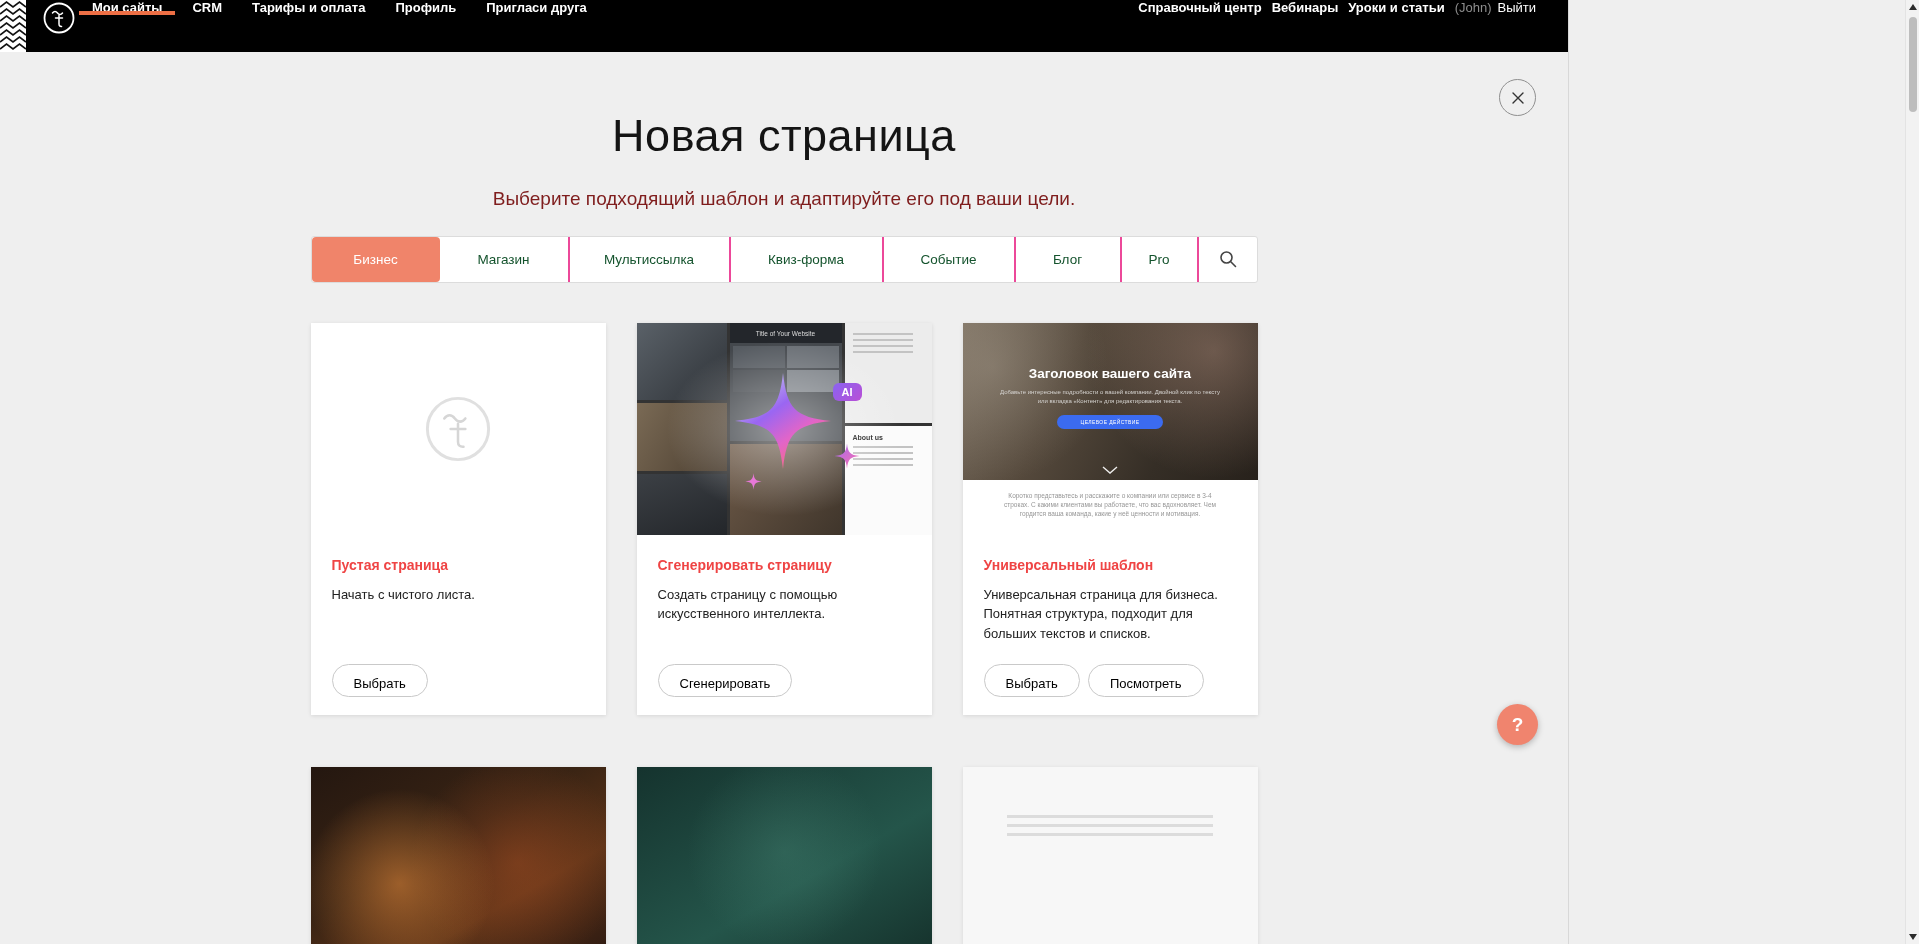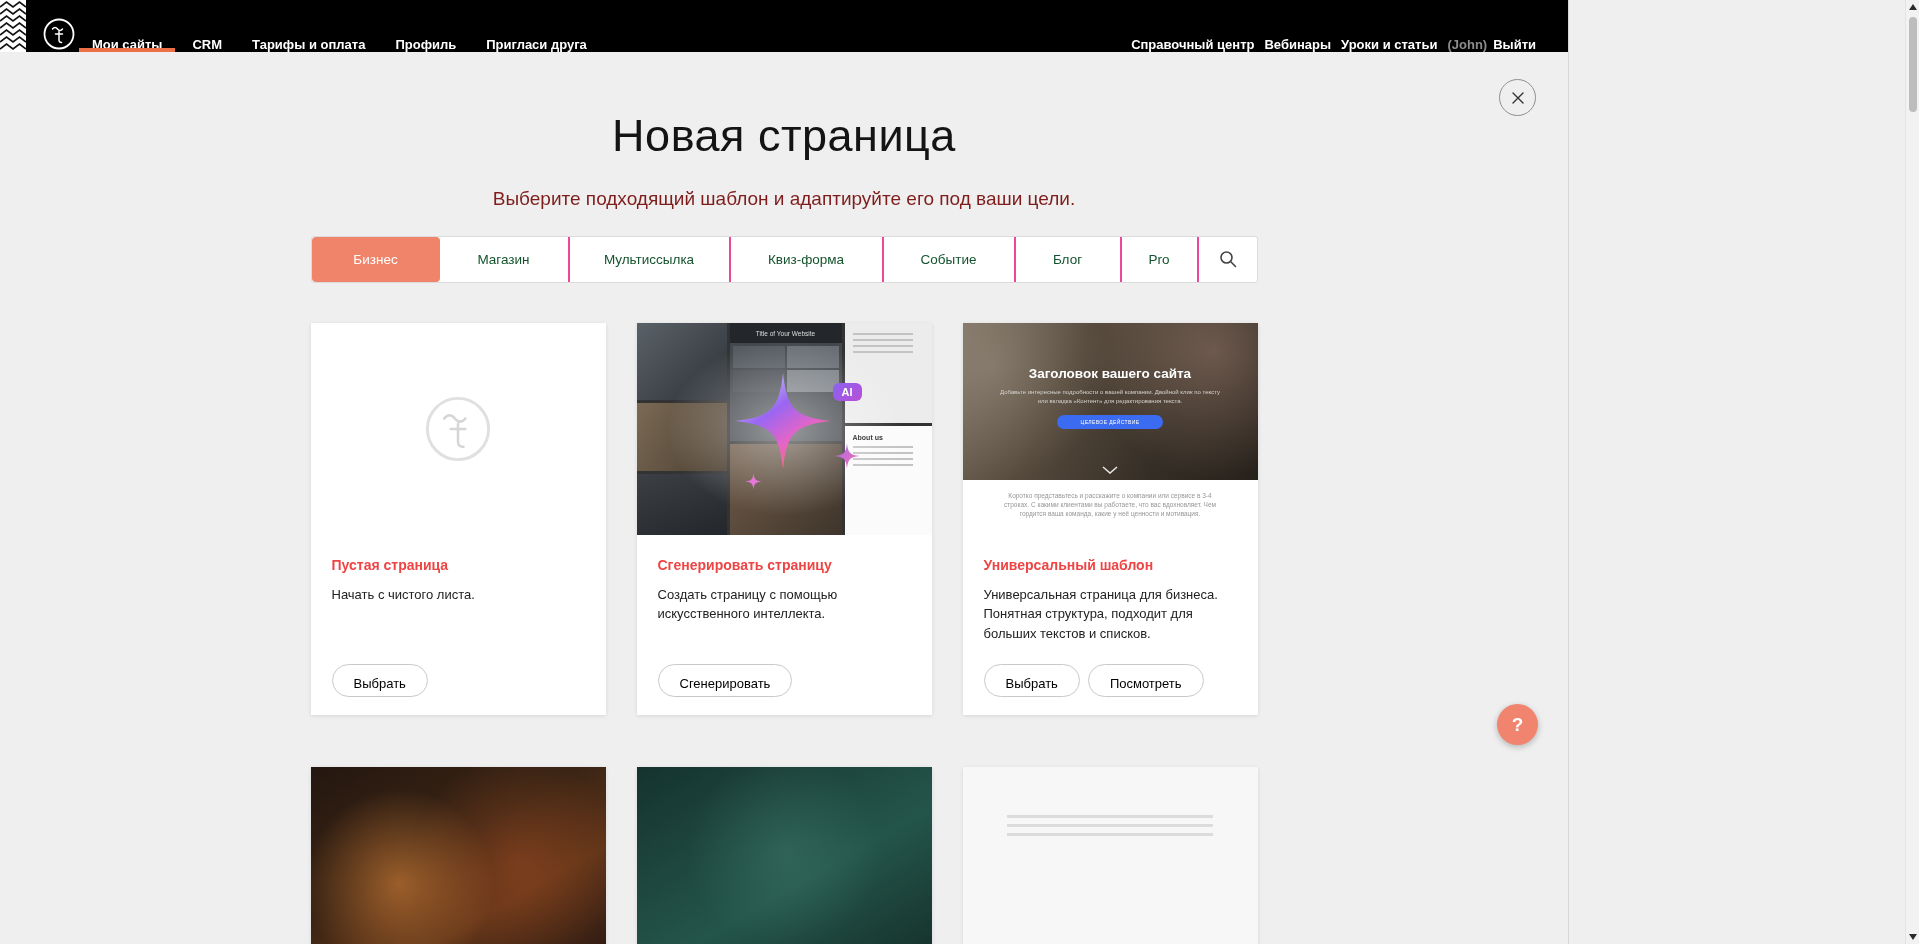--- a/index.html
+++ b/index.html
@@ -3,31 +3,31 @@
 <meta charset="utf-8">
 <style>
   * { margin:0; padding:0; box-sizing:border-box; }
   html,body { width:1919px; height:944px; overflow:hidden; background:#efefef;
               font-family:"Liberation Sans", sans-serif; }
 
   .app { position:absolute; left:0; top:0; width:1569px; height:944px;
          border-right:1px solid #d8d8d8; overflow:hidden; background:#efefef; }
 
   
-  .topbar { position:relative; height:52px; background:#000; display:flex; align-items:flex-end; }
+  .topbar { position:relative; height:52px; background:#000; display:flex; align-items:flex-start; }
   .zigzag { width:26px; height:52px; background:#fff; flex:0 0 auto; }
   .logo-wrap { width:66px; display:flex; align-items:center; justify-content:center; flex:0 0 auto; }
   .topnav { display:flex; align-items:stretch; gap:30px; }
   .topnav-item { position:relative; display:flex; align-items:center; color:#fff;
                  font-size:13px; font-weight:700; cursor:pointer; white-space:nowrap; }
   .topnav-item.active::after { content:""; position:absolute; left:-13px; right:-13px; bottom:0;
                  height:4px; background:#ed6f45; }
   .topbar-spacer { flex:1; }
   .topnav.right { gap:10px; margin-right:32px; }
-  .user-box { display:flex; align-items:center; gap:6px; font-size:13px; font-weight:700; white-space:nowrap; }
+  .user-box { display:flex; align-items:center; gap:6px; font-size:13px; font-weight:400; white-space:nowrap; }
   .user-name { color:#8d8d8d; }
   .user-logout { color:#fff; cursor:pointer; }
 
   
   .close-btn { position:absolute; top:79px; right:32px; width:37px; height:37px; border-radius:50%;
                border:1px solid #8f8f8f; background:transparent; display:flex; align-items:center;
                justify-content:center; cursor:pointer; }
   .page-title { margin-top:59px; text-align:center; font-size:45px; font-weight:300;
                 letter-spacing:.5px; color:#141414; line-height:1.1; }
   .page-subtitle { margin-top:27px; text-align:center; font-size:19px; color:#7f1d1d; }

